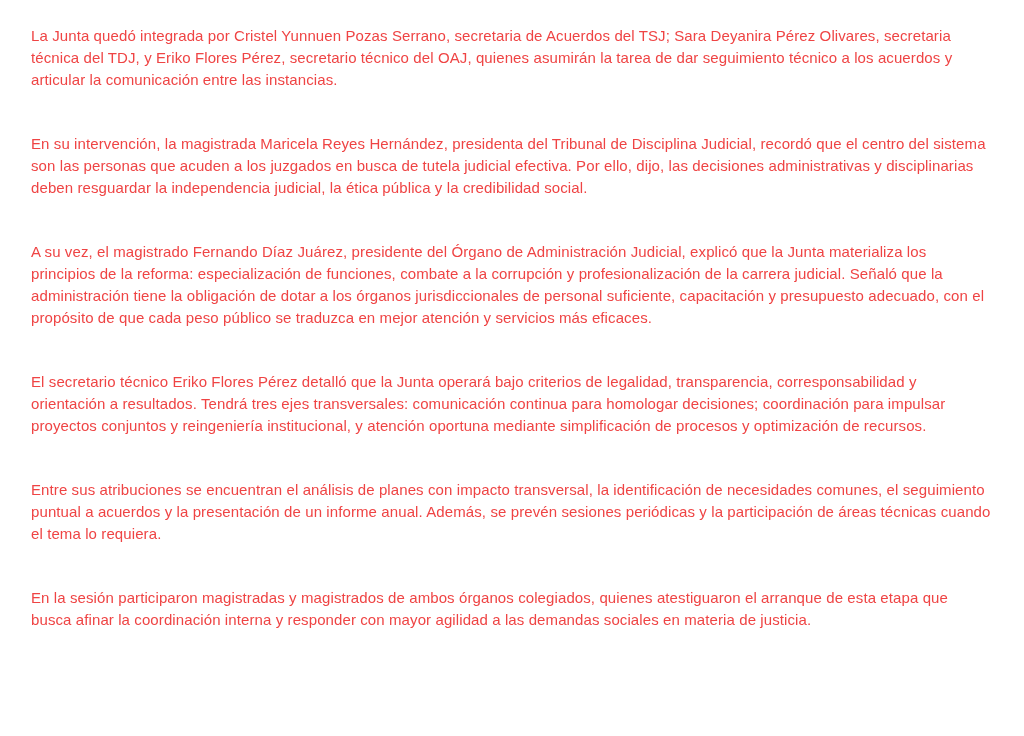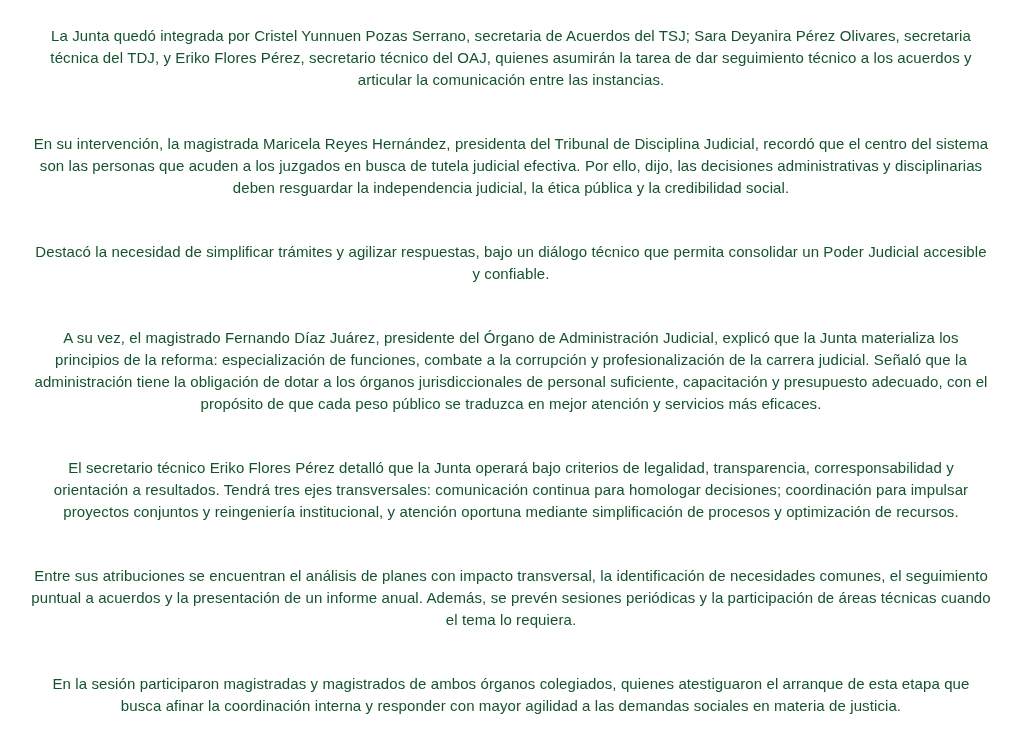--- a/index.html
+++ b/index.html
@@ -20,31 +20,30 @@
     padding: 25px 30px 0 31px;
     max-width: 1024px;
   }
   .article p {
     margin: 0 0 42px 0;
     max-width: 960px;
     font-size: 15px;
     line-height: 22px;
     font-weight: 400;
     letter-spacing: 0.1px;
-    color: #14532d;
-    text-align: center;
+    color: #ef4444;
+    text-align: left;
   }
   .article p:last-child {
     margin-bottom: 8px;
   }
 </style>
 </head>
 <body>
 
 <main class="article">
   <p>La Junta quedó integrada por Cristel Yunnuen Pozas Serrano, secretaria de Acuerdos del TSJ; Sara Deyanira Pérez Olivares, secretaria técnica del TDJ, y Eriko Flores Pérez, secretario técnico del OAJ, quienes asumirán la tarea de dar seguimiento técnico a los acuerdos y articular la comunicación entre las instancias.</p>
   <p>En su intervención, la magistrada Maricela Reyes Hernández, presidenta del Tribunal de Disciplina Judicial, recordó que el centro del sistema son las personas que acuden a los juzgados en busca de tutela judicial efectiva. Por ello, dijo, las decisiones administrativas y disciplinarias deben resguardar la independencia judicial, la ética pública y la credibilidad social.</p>
-  <p>Destacó la necesidad de simplificar trámites y agilizar respuestas, bajo un diálogo técnico que permita consolidar un Poder Judicial accesible y confiable.</p>
   <p>A su vez, el magistrado Fernando Díaz Juárez, presidente del Órgano de Administración Judicial, explicó que la Junta materializa los principios de la reforma: especialización de funciones, combate a la corrupción y profesionalización de la carrera judicial. Señaló que la administración tiene la obligación de dotar a los órganos jurisdiccionales de personal suficiente, capacitación y presupuesto adecuado, con el propósito de que cada peso público se traduzca en mejor atención y servicios más eficaces.</p>
   <p>El secretario técnico Eriko Flores Pérez detalló que la Junta operará bajo criterios de legalidad, transparencia, corresponsabilidad y orientación a resultados. Tendrá tres ejes transversales: comunicación continua para homologar decisiones; coordinación para impulsar proyectos conjuntos y reingeniería institucional, y atención oportuna mediante simplificación de procesos y optimización de recursos.</p>
   <p>Entre sus atribuciones se encuentran el análisis de planes con impacto transversal, la identificación de necesidades comunes, el seguimiento puntual a acuerdos y la presentación de un informe anual. Además, se prevén sesiones periódicas y la participación de áreas técnicas cuando el tema lo requiera.</p>
   <p>En la sesión participaron magistradas y magistrados de ambos órganos colegiados, quienes atestiguaron el arranque de esta etapa que busca afinar la coordinación interna y responder con mayor agilidad a las demandas sociales en materia de justicia.</p>
 </main>
 
 </body></html>

